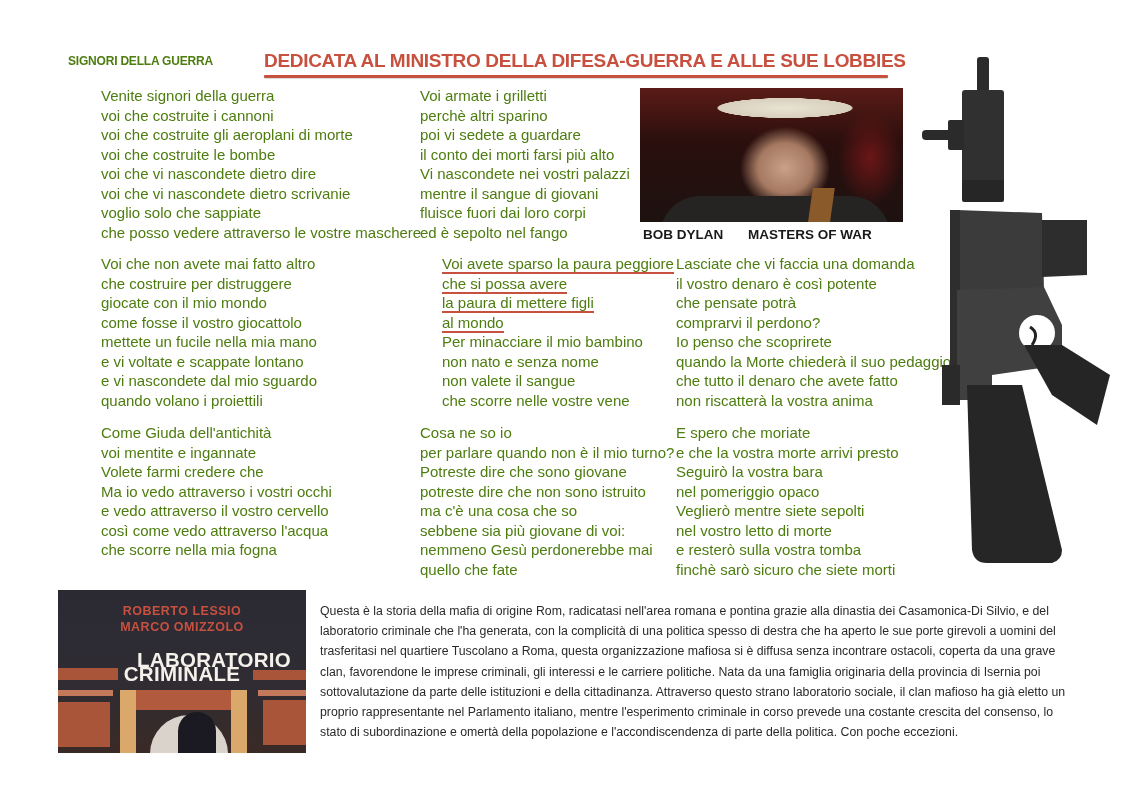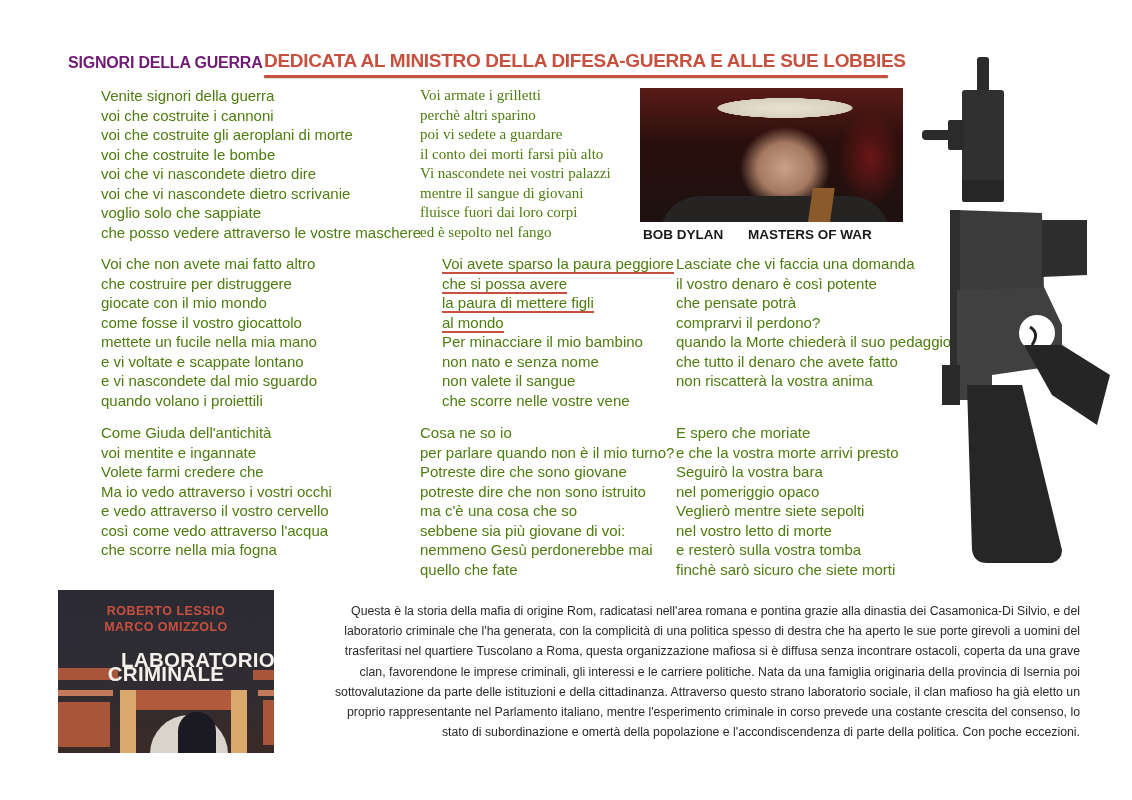--- a/index.html
+++ b/index.html
@@ -12,24 +12,24 @@
       height: 800px;
       position: relative;
       overflow: hidden;
       font-family: "Liberation Sans", sans-serif;
       color: #1e1e1e;
     }
     .abs { position: absolute; }
 
     .page-heading {
       left: 68px; top: 54px;
-      font-size: 16px;
+      font-size: 12px;
       font-weight: bold;
       letter-spacing: -0.2px;
-      color: #701a75;
+      color: #4d7c0f;
       white-space: nowrap;
     }
     .dedication {
       left: 264px; top: 50px;
       font-size: 19px;
       font-weight: bold;
       color: #c8503f;
       letter-spacing: -0.3px;
       white-space: nowrap;
     }
@@ -81,21 +81,21 @@
       font-weight: bold;
       color: #1a1a1a;
       white-space: nowrap;
       top: 227px;
     }
 
     .rifle { left: 912px; top: 55px; width: 210px; height: 515px; }
 
     .book {
       left: 58px; top: 590px;
-      width: 216px; height: 163px;
+      width: 248px; height: 163px;
       background: linear-gradient(180deg, #2b2a33 0%, #2f2c33 55%, #3a2a26 100%);
       overflow: hidden;
     }
     .book .authors {
       position: absolute; left: 0; width: 100%;
       text-align: center;
       color: #c8503f;
       font-weight: bold;
       font-size: 12.5px;
       letter-spacing: 0.5px;
@@ -117,21 +117,21 @@
     .book .hood { position: absolute; background: #1b1a22; border-radius: 20px 20px 0 0; }
 
     .blurb {
       left: 320px; top: 601px;
       width: 760px;
       font-size: 12.3px;
       line-height: 20.2px;
       color: #2a2a2a;
       white-space: nowrap;
     }
-    .blurb .bl { display: block; text-align: right; }
+    .blurb .bl { display: block; }
   </style>
 </head>
 <body>
 
 <div class="abs page-heading">SIGNORI DELLA GUERRA</div>
 <div class="abs dedication">DEDICATA AL MINISTRO DELLA DIFESA-GUERRA E ALLE SUE LOBBIES</div>
 <div class="abs dedication-rule"></div>
 
 <div class="abs stanza" style="left:68px; top:86px;">
     <span class="line"><span>Venite signori della guerra</span></span>
@@ -156,21 +156,21 @@
 <div class="abs stanza" style="left:68px; top:423px;">
     <span class="line"><span>Come Giuda dell'antichità</span></span>
     <span class="line"><span>voi mentite e ingannate</span></span>
     <span class="line"><span>Volete farmi credere che</span></span>
     <span class="line"><span>Ma io vedo attraverso i vostri occhi</span></span>
     <span class="line"><span>e vedo attraverso il vostro cervello</span></span>
     <span class="line"><span>così come vedo attraverso l'acqua</span></span>
     <span class="line"><span>che scorre nella mia fogna</span></span>
   </div>
 
-<div class="abs stanza" style="left:387px; top:86px;font-family:Liberation Serif, serif;">
+<div class="abs stanza" style="left:387px; top:86px;">
     <span class="line"><span>Voi armate i grilletti</span></span>
     <span class="line"><span>perchè altri sparino</span></span>
     <span class="line"><span>poi vi sedete a guardare</span></span>
     <span class="line"><span>il conto dei morti farsi più alto</span></span>
     <span class="line"><span>Vi nascondete nei vostri palazzi</span></span>
     <span class="line"><span>mentre il sangue di giovani</span></span>
     <span class="line"><span>fluisce fuori dai loro corpi</span></span>
     <span class="line"><span>ed è sepolto nel fango</span></span>
   </div>
 <div class="abs stanza" style="left:409px; top:254px;">
@@ -199,20 +199,21 @@
   <div class="strap"></div>
 </div>
 <div class="abs caption" style="left:643px;">BOB DYLAN</div>
 <div class="abs caption" style="left:748px;">MASTERS OF WAR</div>
 
 <div class="abs stanza" style="left:643px; top:254px;">
     <span class="line"><span>Lasciate che vi faccia una domanda</span></span>
     <span class="line"><span>il vostro denaro è così potente</span></span>
     <span class="line"><span>che pensate potrà</span></span>
     <span class="line"><span>comprarvi il perdono?</span></span>
+    <span class="line"><span>Io penso che scoprirete</span></span>
     <span class="line"><span>quando la Morte chiederà il suo pedaggio</span></span>
     <span class="line"><span>che tutto il denaro che avete fatto</span></span>
     <span class="line"><span>non riscatterà la vostra anima</span></span>
   </div>
 <div class="abs stanza" style="left:643px; top:423px;">
     <span class="line"><span>E spero che moriate</span></span>
     <span class="line"><span>e che la vostra morte arrivi presto</span></span>
     <span class="line"><span>Seguirò la vostra bara</span></span>
     <span class="line"><span>nel pomeriggio opaco</span></span>
     <span class="line"><span>Veglierò mentre siete sepolti</span></span>

